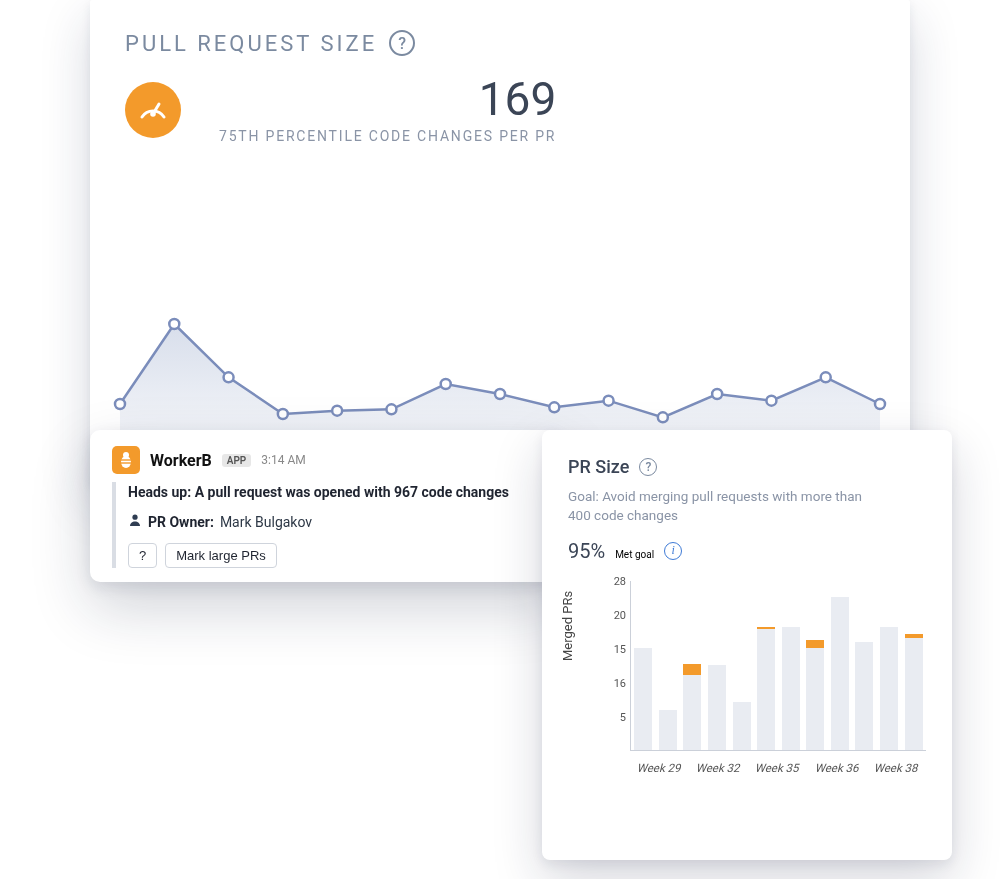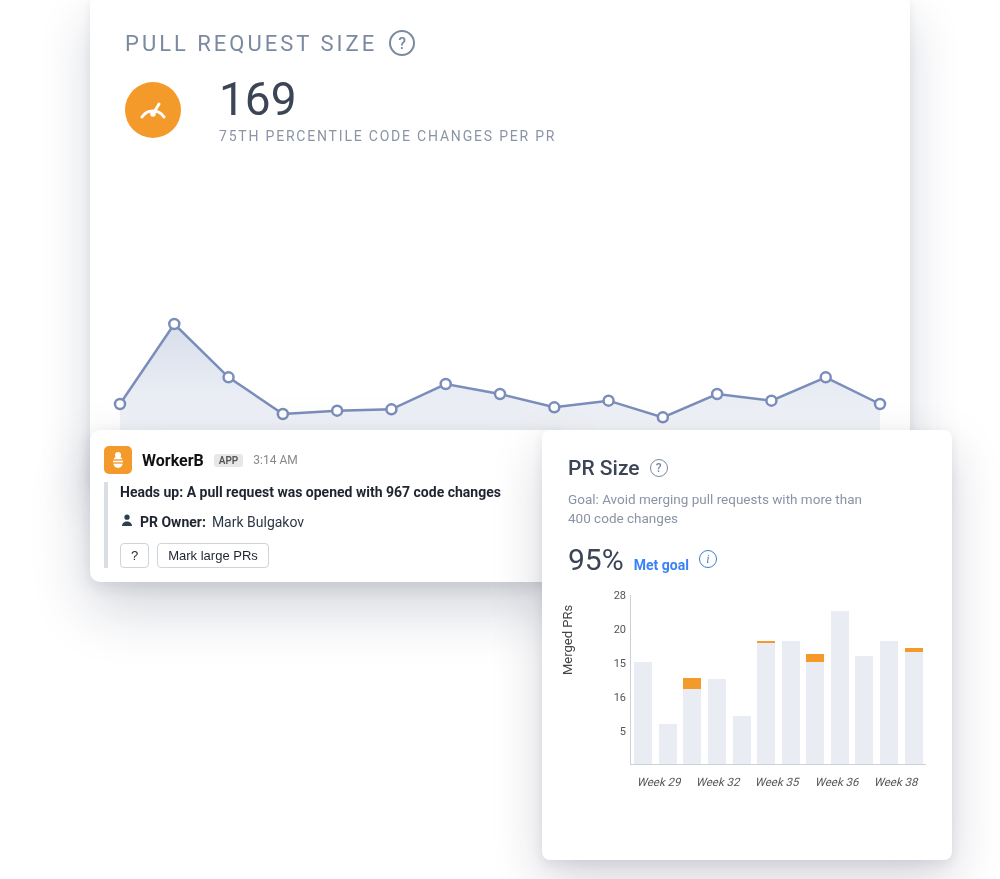--- a/index.html
+++ b/index.html
@@ -17,20 +17,21 @@
   .hero {
     position: absolute;
     left: 90px;
     top: 0;
     width: 820px;
     height: 484px;
     background: #fff;
     border-radius: 2px;
     box-shadow: 0 20px 50px rgba(30,40,80,0.18), 0 4px 10px rgba(30,40,80,0.08);
     padding: 30px 35px 0 35px;
+    text-align: right;
   }
   .hero-title-row { display: flex; align-items: center; gap: 12px; }
   .hero-title {
     font-size: 22px;
     letter-spacing: 3px;
     color: #7b8aa0;
     font-weight: 400;
   }
   .help-circle {
     width: 26px; height: 26px;
@@ -84,21 +85,21 @@
 
   
   .slack {
     position: absolute;
     left: 90px;
     top: 430px;
     width: 472px;
     background: #fff;
     border-radius: 10px;
     box-shadow: 0 25px 60px rgba(20,30,60,0.20), 0 5px 15px rgba(20,30,60,0.10);
-    padding: 16px 18px 14px 14px;
+    padding: 16px 18px 14px 22px;
   }
   .slack-header { display:flex; align-items:center; gap:10px; }
   .bee-icon {
     width: 28px; height: 28px;
     background: #f39a2b;
     border-radius: 5px;
     display:flex; align-items:center; justify-content:center;
   }
   .slack-name { font-weight:700; font-size:16px; color:#111; }
   .app-badge {
@@ -128,25 +129,25 @@
     left: 542px;
     top: 430px;
     width: 410px;
     height: 430px;
     background:#fff;
     border-radius:8px;
     box-shadow: 0 20px 50px rgba(20,30,60,0.18), 0 4px 12px rgba(20,30,60,0.08);
     padding: 26px 26px 10px 26px;
   }
   .prsize-title-row { display:flex; align-items:center; gap:10px; }
-  .prsize-title { font-size:21px; color:#3b4556; font-weight:500; }
+  .prsize-title { font-size:18px; color:#3b4556; font-weight:500; }
   .prsize-goal { font-size:13.5px; color:#8a94a6; margin-top:10px; line-height:1.4; max-width:310px; }
   .prsize-pct-row { margin-top:14px; display:flex; align-items:baseline; gap:10px; }
-  .prsize-pct { font-size:30px; font-weight:400; color:#3b4556; }
-  .prsize-met { font-size:14px; color:#3b82f6;font-weight:bold; }
+  .prsize-pct { font-size:20px; font-weight:400; color:#3b4556; }
+  .prsize-met { font-size:10px; color:#000000; }
   .info-circle {
     width:18px; height:18px; border:1.5px solid #3f7bd6; color:#3f7bd6;
     border-radius:50%; display:inline-flex; align-items:center; justify-content:center;
     font-size:12px; font-style:italic; font-family: serif; cursor:pointer; align-self:center;
   }
   .bar-chart-wrap { position:relative; margin-top:18px; height:210px; }
   .ylabel {
     position:absolute; left:-8px; top:80px;
     transform: rotate(-90deg); transform-origin:left top;
     font-size:13px; color:#444;

